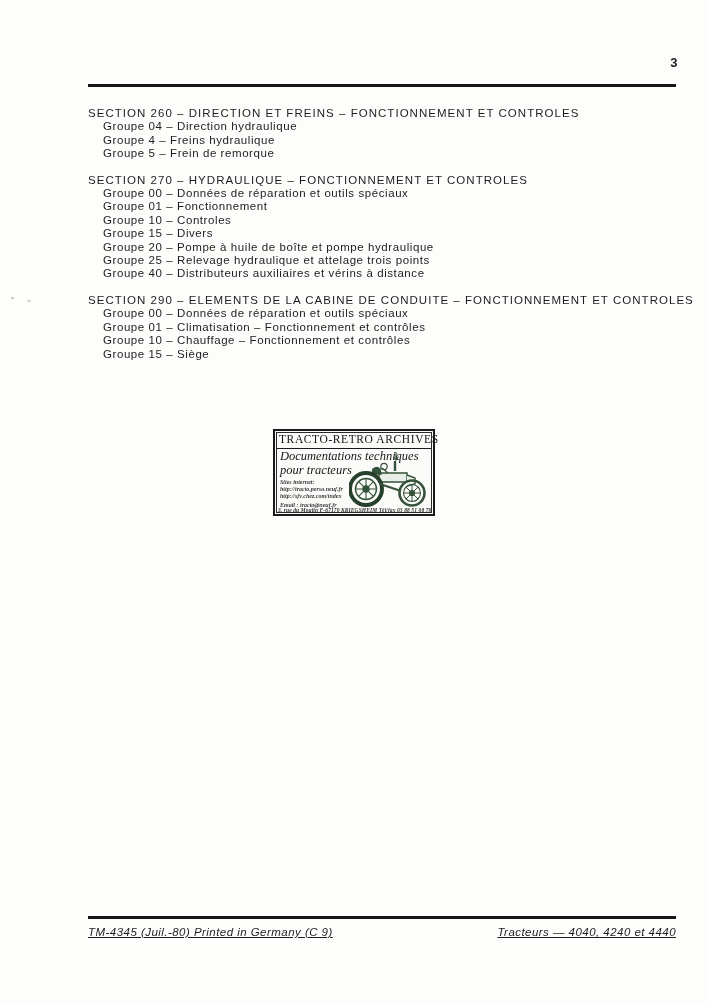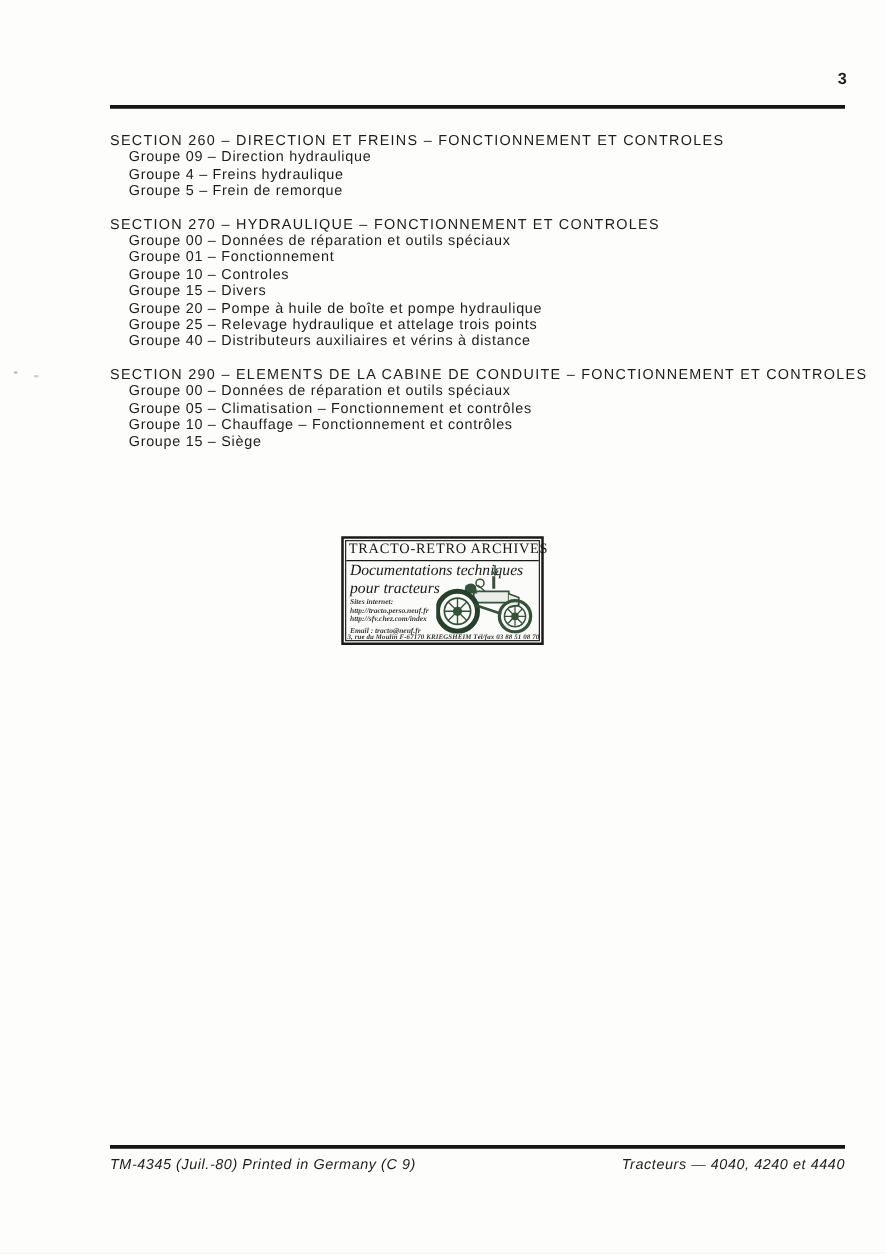--- a/index.html
+++ b/index.html
@@ -146,56 +146,57 @@
   }
 
   
   .footer-left, .footer-right {
     position: absolute;
     top: 926px;
     font-size: 11.5px;
     font-style: italic;
     letter-spacing: 0.04em;
     white-space: nowrap;
+    text-decoration: underline;
   }
   .footer-left  { left: 88px; }
   .footer-right { right: 33px; }
 </style>
 </head>
 <body>
 
 <div class="page">
 
   <div class="page-number">3</div>
   <div class="rule top"></div>
 
   <div class="toc">
 
     <div class="toc-section">
       <div class="toc-title">SECTION 260 – DIRECTION ET FREINS – FONCTIONNEMENT ET CONTROLES</div>
-      <div class="toc-group">Groupe 09 – Direction hydraulique</div>
+      <div class="toc-group">Groupe 04 – Direction hydraulique</div>
       <div class="toc-group">Groupe 4 – Freins hydraulique</div>
       <div class="toc-group">Groupe 5 – Frein de remorque</div>
     </div>
 
     <div class="toc-section">
       <div class="toc-title">SECTION 270 – HYDRAULIQUE – FONCTIONNEMENT ET CONTROLES</div>
       <div class="toc-group">Groupe 00 – Données de réparation et outils spéciaux</div>
       <div class="toc-group">Groupe 01 – Fonctionnement</div>
       <div class="toc-group">Groupe 10 – Controles</div>
       <div class="toc-group">Groupe 15 – Divers</div>
       <div class="toc-group">Groupe 20 – Pompe à huile de boîte et pompe hydraulique</div>
       <div class="toc-group">Groupe 25 – Relevage hydraulique et attelage trois points</div>
       <div class="toc-group">Groupe 40 – Distributeurs auxiliaires et vérins à distance</div>
     </div>
 
     <div class="toc-section">
       <div class="toc-title">SECTION 290 – ELEMENTS DE LA CABINE DE CONDUITE – FONCTIONNEMENT ET CONTROLES</div>
       <div class="toc-group">Groupe 00 – Données de réparation et outils spéciaux</div>
-      <div class="toc-group">Groupe 05 – Climatisation – Fonctionnement et contrôles</div>
+      <div class="toc-group">Groupe 01 – Climatisation – Fonctionnement et contrôles</div>
       <div class="toc-group">Groupe 10 – Chauffage – Fonctionnement et contrôles</div>
       <div class="toc-group">Groupe 15 – Siège</div>
     </div>
 
   </div>
 
   <div class="speck s1"></div>
   <div class="speck s2"></div>
 
   <div class="stamp">

